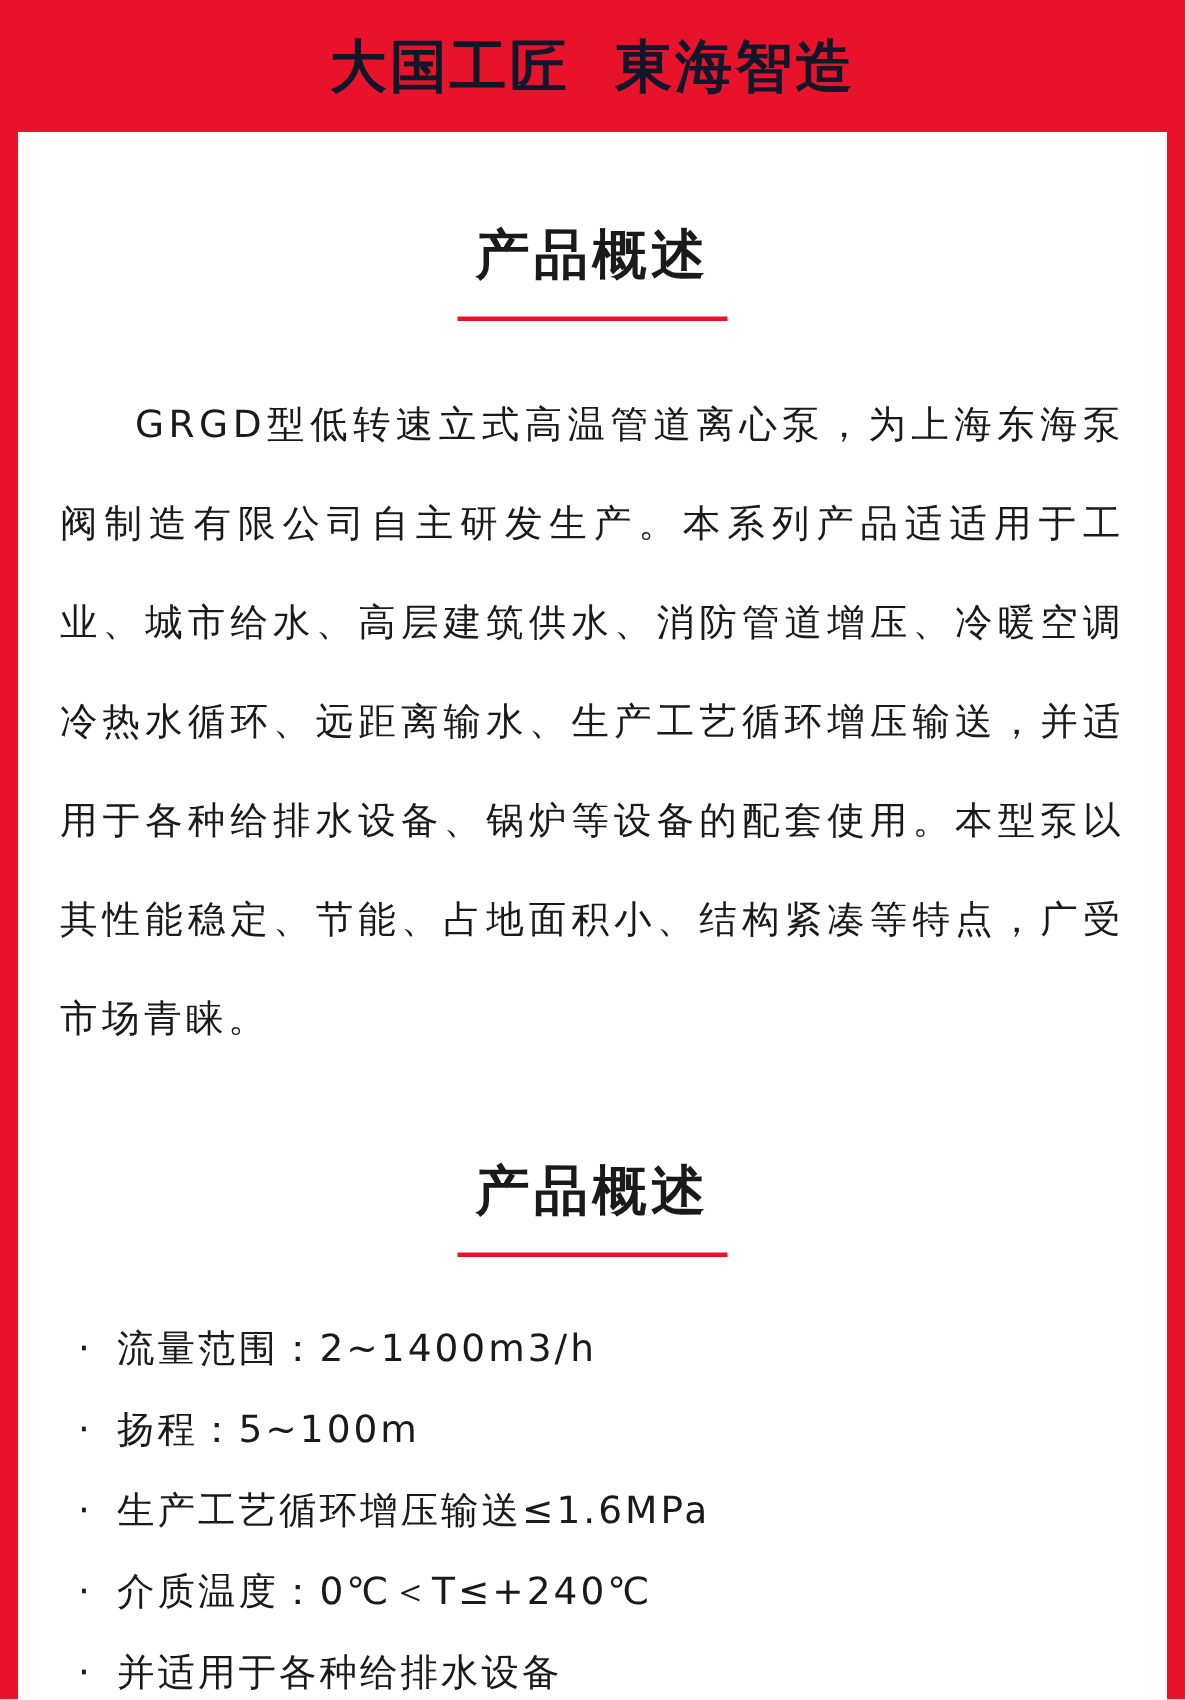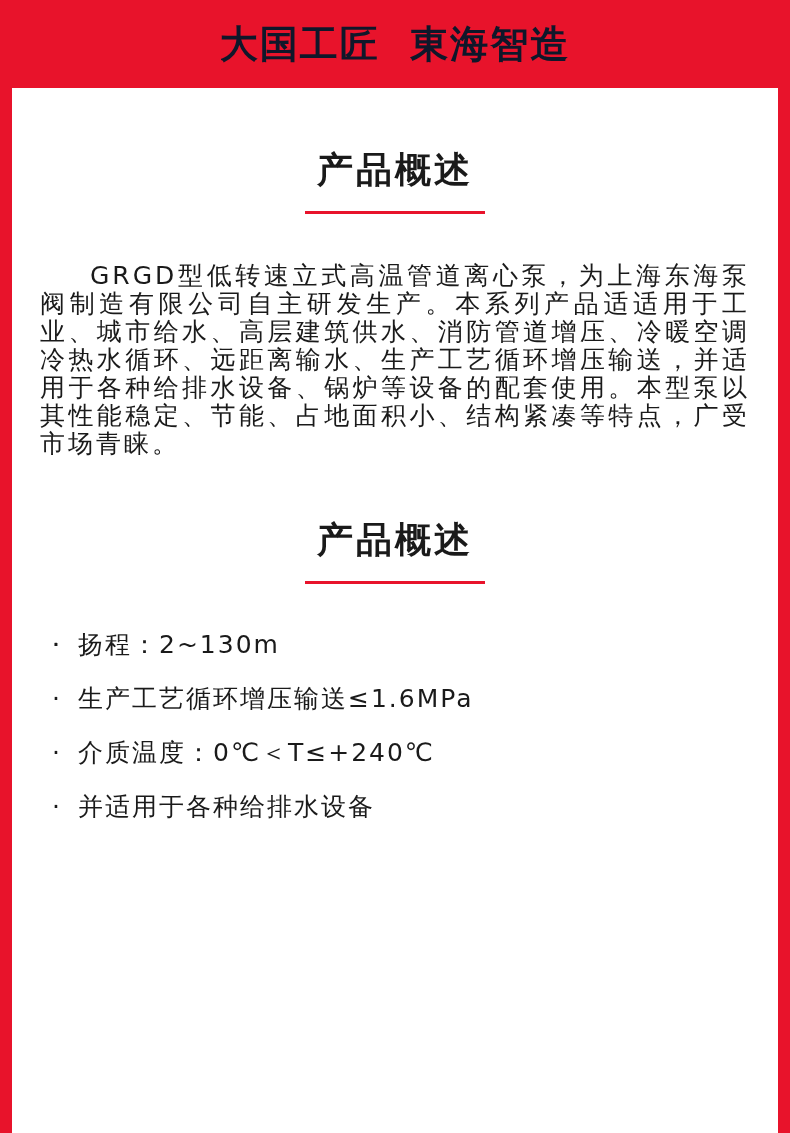--- a/index.html
+++ b/index.html
@@ -69,23 +69,23 @@
   }
   .heading-rule {
     width: 180px;
     height: 3px;
     background: #e8132b;
     margin: 16px auto 0 auto;
   }
 
   
   .paragraph {
-    margin-top: 48px;
+    margin-top: 36px;
     font-size: 25px;
-    line-height: 28px;
+    line-height: 66px;
     color: #1a1a1a;
     text-align: justify;
     text-indent: 2em;
     letter-spacing: 3px;
     padding: 0 12px;
   }
 
   
   .spec-list {
     margin: 38px 0 0 0;
@@ -132,24 +132,25 @@
     <p class="paragraph">GRGD型低转速立式高温管道离心泵，为上海东海泵阀制造有限公司自主研发生产。本系列产品适适用于工业、城市给水、高层建筑供水、消防管道增压、冷暖空调冷热水循环、远距离输水、生产工艺循环增压输送，并适用于各种给排水设备、锅炉等设备的配套使用。本型泵以其性能稳定、节能、占地面积小、结构紧凑等特点，广受市场青睐。</p>
 
     <div class="section-heading">
       <span class="heading-text">产品概述</span>
       <div class="heading-rule"></div>
     </div>
 
     <ul class="spec-list">
       <li>
         <span class="bullet">·</span>
+        <span>流量范围：2~1400m3/h</span>
       </li>
       <li>
         <span class="bullet">·</span>
-        <span>扬程：2~130m</span>
+        <span>扬程：5~100m</span>
       </li>
       <li>
         <span class="bullet">·</span>
         <span>生产工艺循环增压输送≤1.6MPa</span>
       </li>
       <li>
         <span class="bullet">·</span>
         <span>介质温度：0℃＜T≤+240℃</span>
       </li>
       <li>

